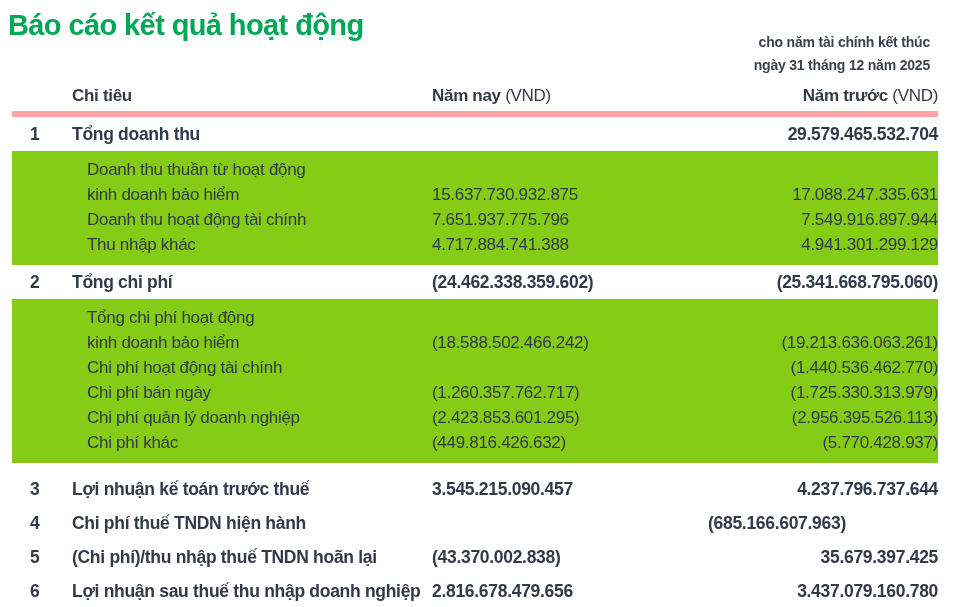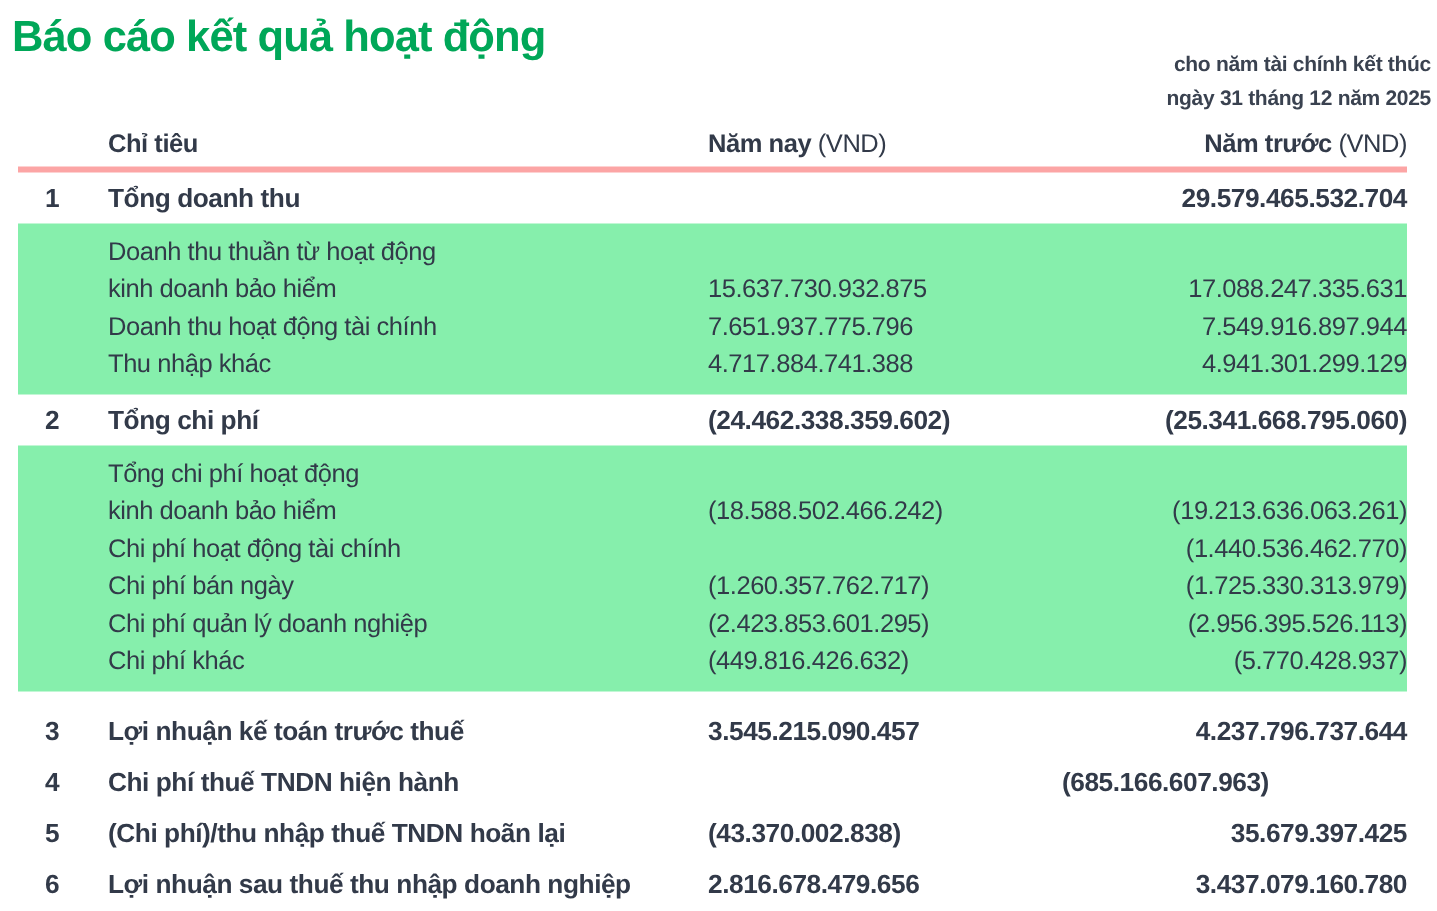--- a/index.html
+++ b/index.html
@@ -16,21 +16,21 @@
   }
   .page {
     padding-top: 8px;
     box-sizing: border-box;
   }
   
   .top {
     display: flex;
     justify-content: space-between;
     align-items: flex-start;
-    padding: 0 4px 0 8px;
+    padding: 0 28px 0 8px;
   }
   .title {
     color: #00a758;
     font-size: 29px;
     font-weight: 700;
     line-height: 35px;
     letter-spacing: -0.6px;
   }
   .subtitle {
     text-align: right;
@@ -65,39 +65,40 @@
   }
   .cell-now {
     width: 230px;
     flex-shrink: 0;
     text-align: left;
   }
   .cell-prev {
     width: 236px;
     flex-shrink: 0;
     text-align: right;
+    margin-left: 40px;
   }
   .thead {
     align-items: flex-end;
-    border-bottom: 4px solid #fca5a5;
+    border-bottom: 6px solid #fca5a5;
     padding-bottom: 5px;
     margin-top: 9px;
     font-weight: 700;
   }
   .thead .unit {
     font-weight: 400;
   }
   .main-row {
     font-weight: 700;
     font-size: 17.5px;
     padding: 7px 0 6px 0;
   }
   .band {
-    background: #86efac;
-    padding: 6px 0 8px 0;
+    background: #84cc16;
+    padding: 6px 0 8px 15px;
   }
   .sub-row {
     font-weight: 400;
     line-height: 25px;
   }
   .sub-label-2line span {
     display: block;
   }
   .gap-above {
     margin-top: 9px;

